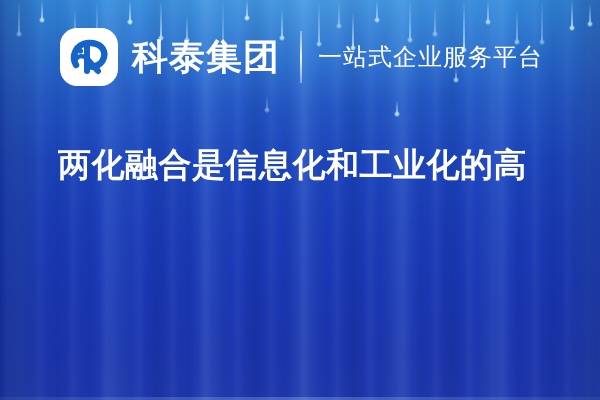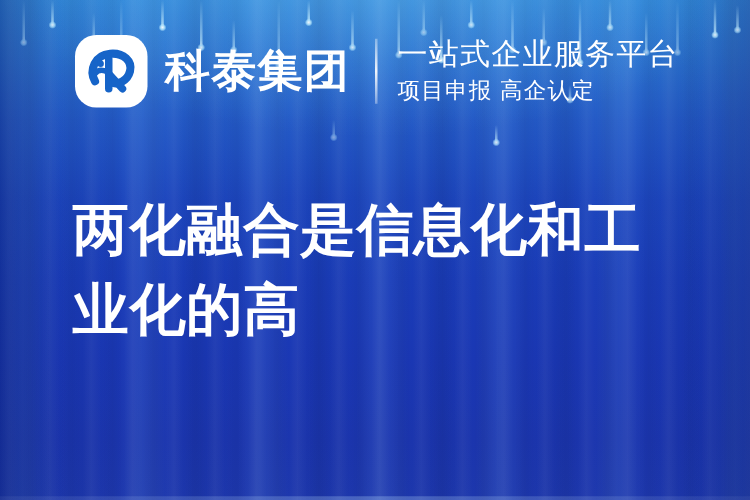--- a/index.html
+++ b/index.html
@@ -126,24 +126,24 @@
     font-size:18px;
     line-height:1.25;
     letter-spacing:1px;
     margin-top:3px;
     white-space:nowrap;
   }
 
   
   #headline{
     position:absolute;
-    left:58px; top:152px;
+    left:58px; top:142px;
     width:500px;
     color:#ffffff;
-    font-size:45px;
+    font-size:33px;
     font-weight:700;
     line-height:1.42;
     letter-spacing:0.5px;
   }
   #headline .hl-line{ display:block; }
 </style>
 </head>
 <body>
 
 <div id="banner">
@@ -193,21 +193,20 @@
         <circle cx="13.5" cy="16" r="2.6" fill="#1664c8"></circle>
       </svg>
     </div>
 
     <div id="brand-name">科泰集团</div>
 
     <div id="divider"></div>
 
     <div id="tagline-block">
       <div id="tagline-main">一站式企业服务平台</div>
-      <div id="tagline-sub">项目申报 高企认定</div>
     </div>
 
   </div>
 
   <div id="headline">
     <span class="hl-line">两化融合是信息化和工业化的高</span>
   </div>
 
 </div>
 

